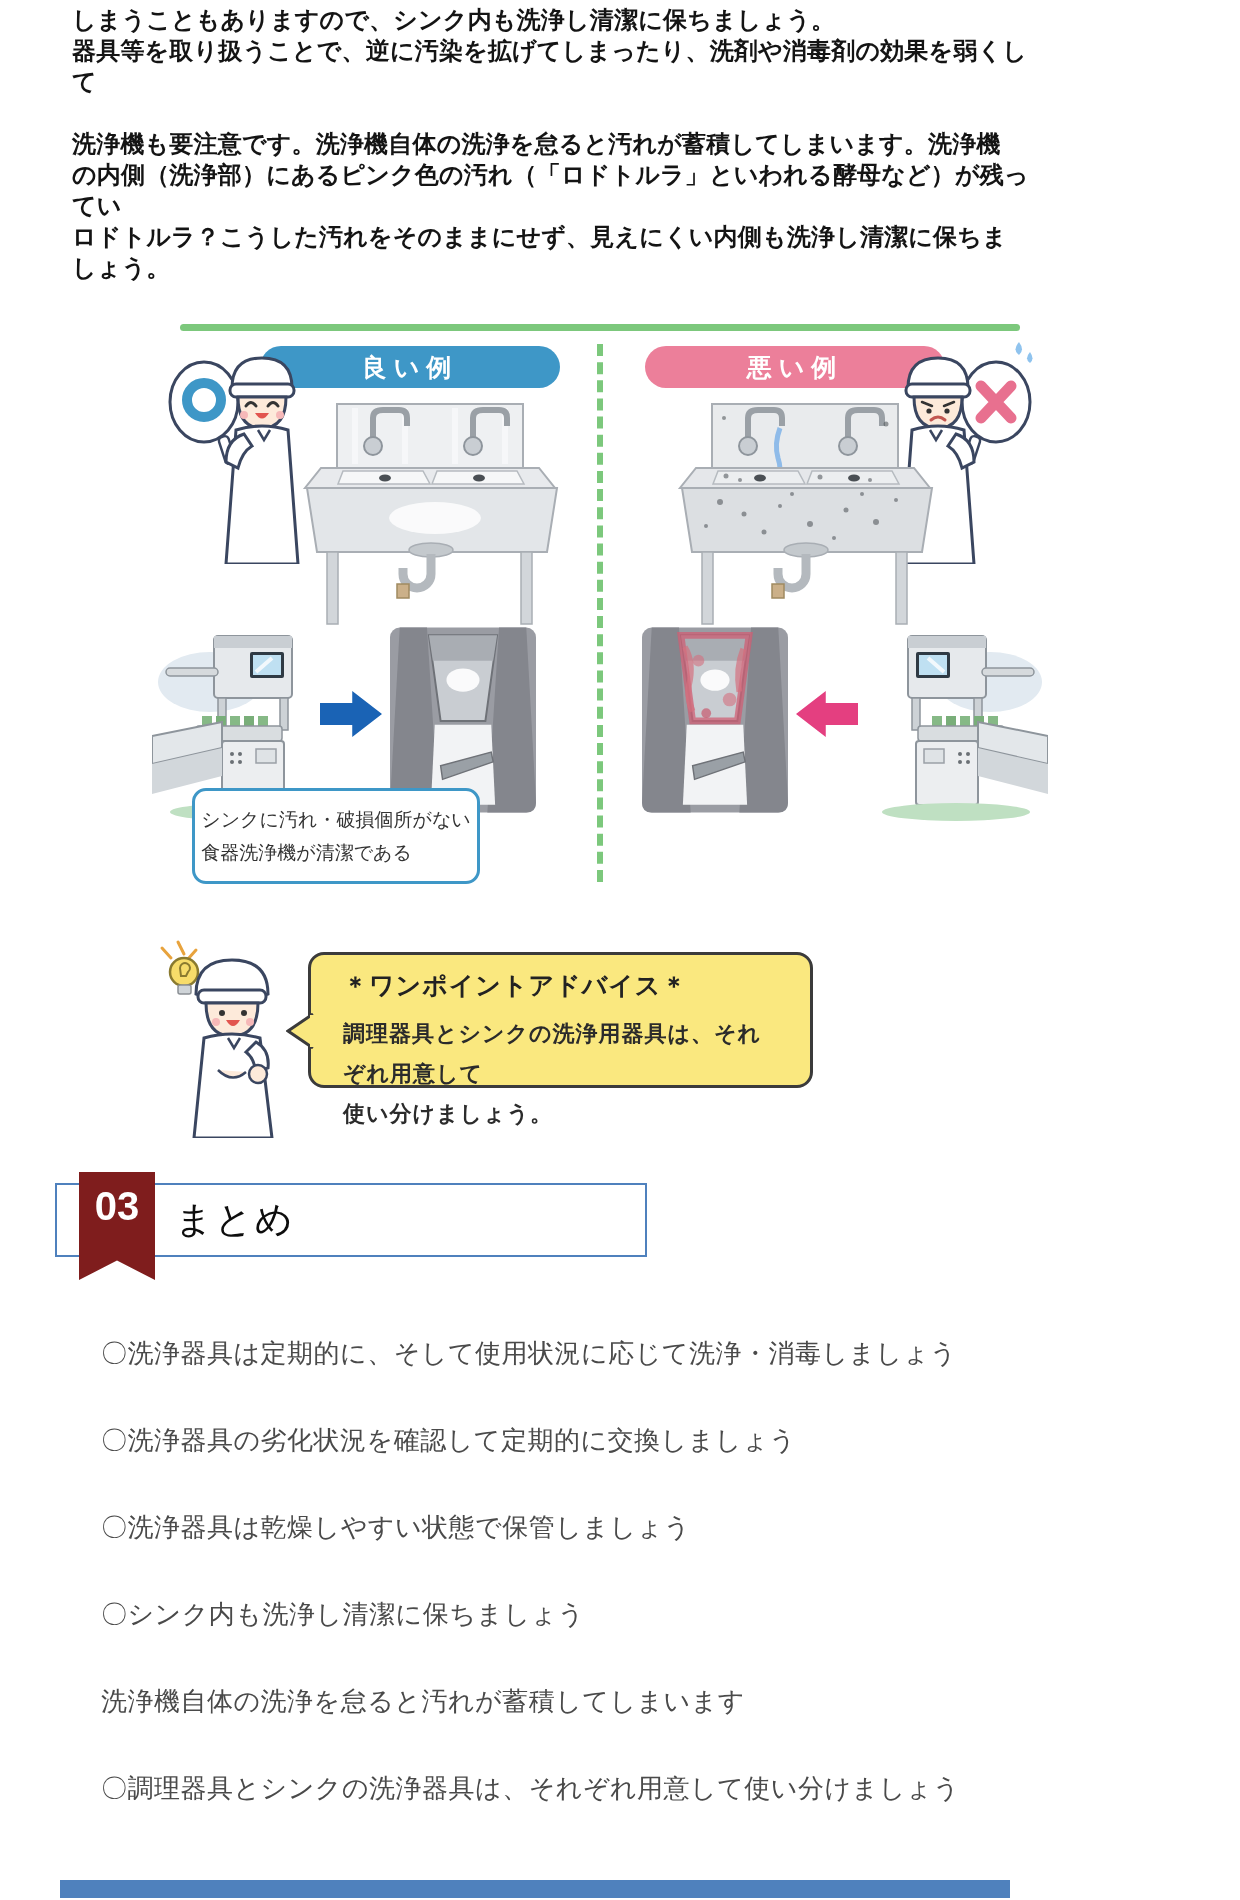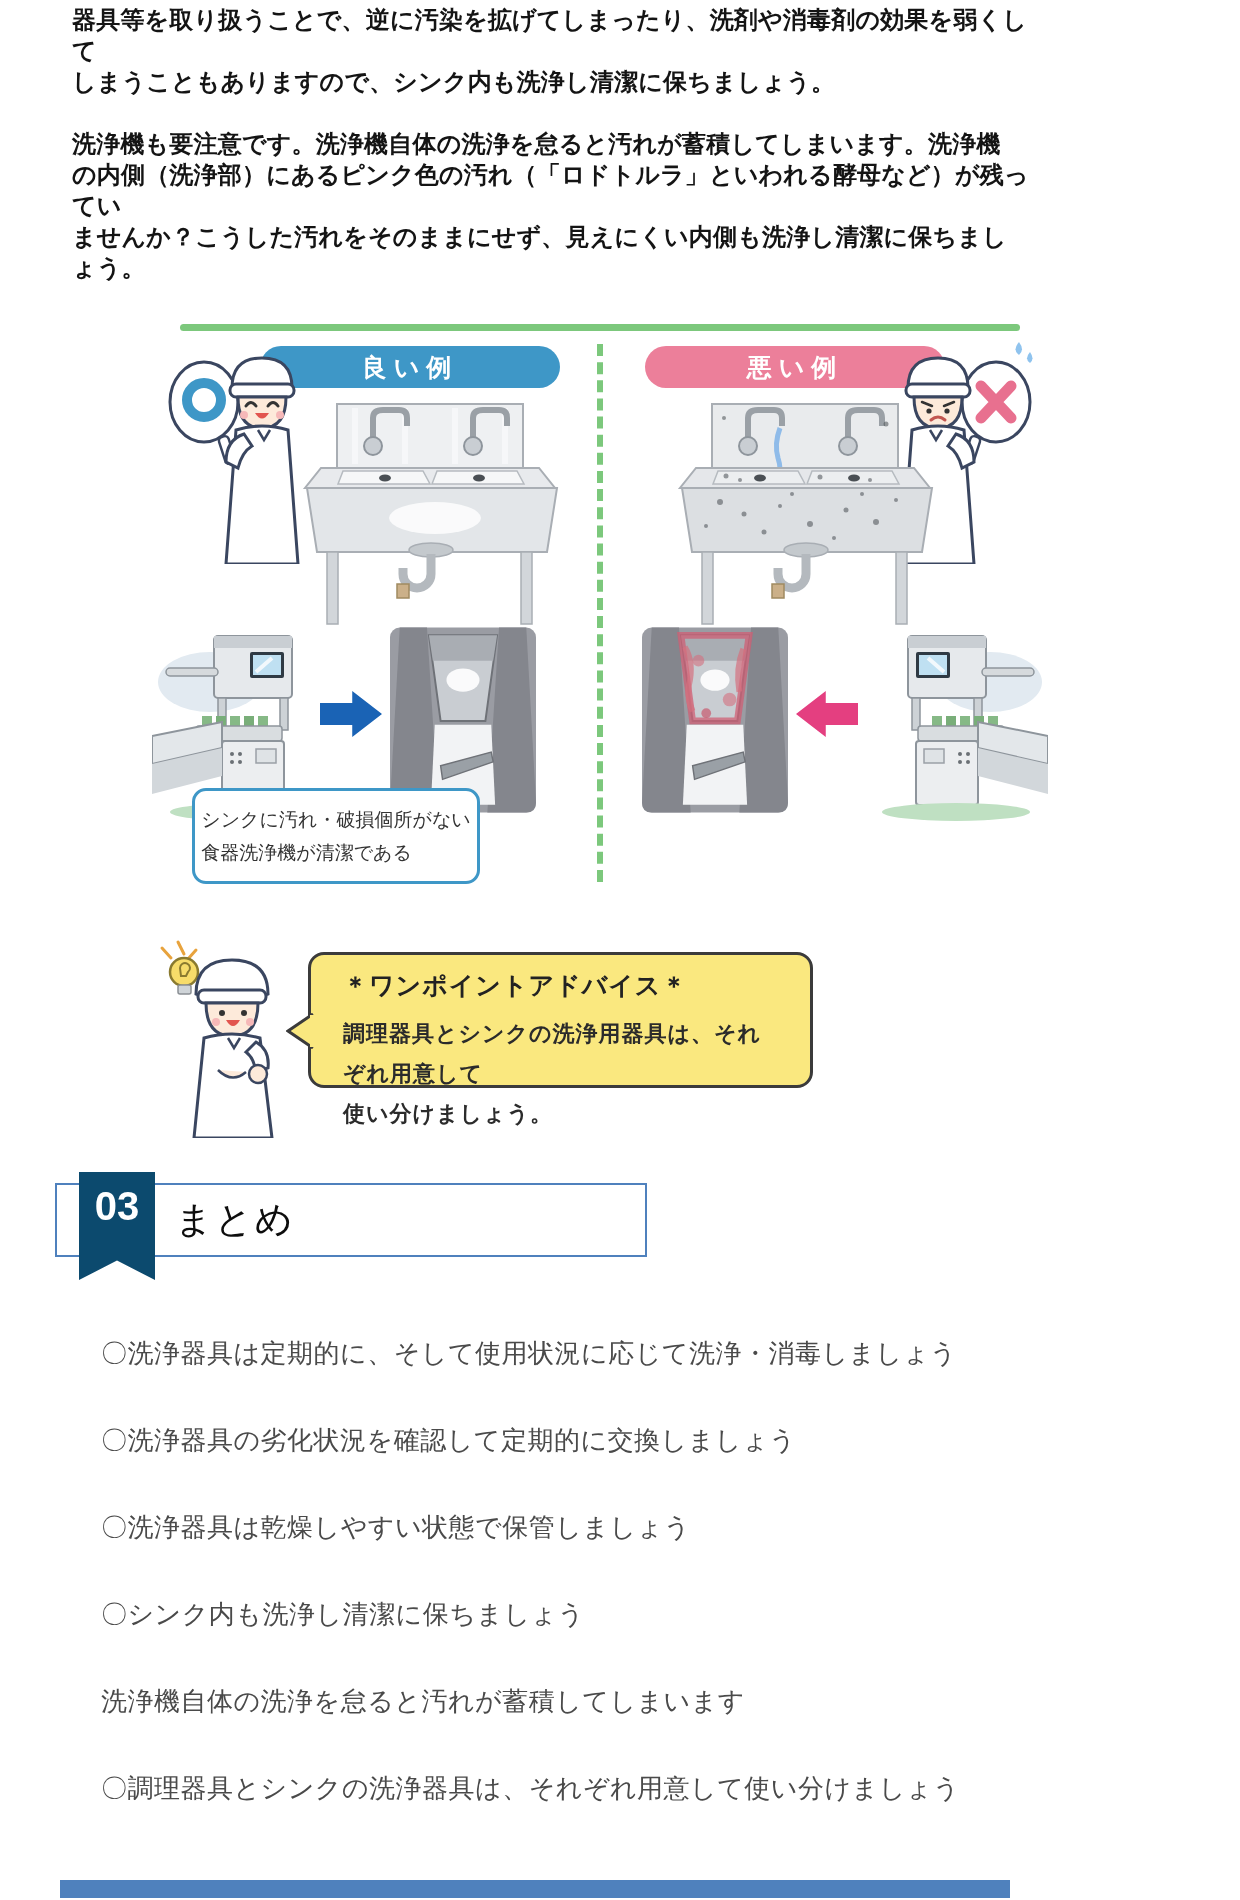--- a/index.html
+++ b/index.html
@@ -73,46 +73,46 @@
             padding:14px 26px 0 32px; }
   .bubble-tail { position:absolute; left:-25px; top:58px; }
   .bubble-title { font-size:25px; font-weight:bold; color:#222; letter-spacing:1px; }
   .bubble-body  { margin-top:12px; font-size:22px; font-weight:600; color:#2b2b2b;
                   line-height:40px; letter-spacing:1px; }
 
   
   .section-header { position:absolute; left:55px; top:1183px; width:592px; height:74px;
                     background:#fff; border:2px solid #4f81bd; }
   .ribbon { position:absolute; left:22px; top:-13px; width:76px; height:108px;
-            background:#0c4a6e; clip-path:polygon(0 0,100% 0,100% 100%,50% 82%,0 100%);
+            background:#7f1d1d; clip-path:polygon(0 0,100% 0,100% 100%,50% 82%,0 100%);
             text-align:center; }
   .ribbon-number { display:block; margin-top:12px; color:#fff; font-size:40px; font-weight:bold; }
   .section-title { position:absolute; left:118px; top:50%; transform:translateY(-50%);
                    font-size:37px; color:#0d0d0d; letter-spacing:2px; }
 
   .summary-list { position:absolute; left:70px; top:1338px; width:1040px; list-style:none; }
   .summary-list li { font-size:26px; line-height:30px; color:#4a4a4a;
                      margin-bottom:57px; letter-spacing:0.5px;margin-left:31px; }
 
   .footer-bar { position:absolute; left:60px; top:1880px; width:950px; height:18px;
                 background:#4f81bd; }
 </style>
 </head>
 <body>
 
 <div class="page">
 
   <div class="para para-1">
+    <div>しまうこともありますので、シンク内も洗浄し清潔に保ちましょう。</div>
     <div>器具等を取り扱うことで、逆に汚染を拡げてしまったり、洗剤や消毒剤の効果を弱くして</div>
-    <div>しまうこともありますので、シンク内も洗浄し清潔に保ちましょう。</div>
   </div>
   <div class="para para-2">
     <div>洗浄機も要注意です。洗浄機自体の洗浄を怠ると汚れが蓄積してしまいます。洗浄機</div>
     <div>の内側（洗浄部）にあるピンク色の汚れ（「ロドトルラ」といわれる酵母など）が残ってい</div>
-    <div>ませんか？こうした汚れをそのままにせず、見えにくい内側も洗浄し清潔に保ちましょう。</div>
+    <div>ロドトルラ？こうした汚れをそのままにせず、見えにくい内側も洗浄し清潔に保ちましょう。</div>
   </div>
 
   <div class="comparison">
     <div class="top-line"></div>
     <div class="v-divider"></div>
 
     <div class="half good">
       <div class="pill good-pill">
         <span>良い例</span>
       </div>

